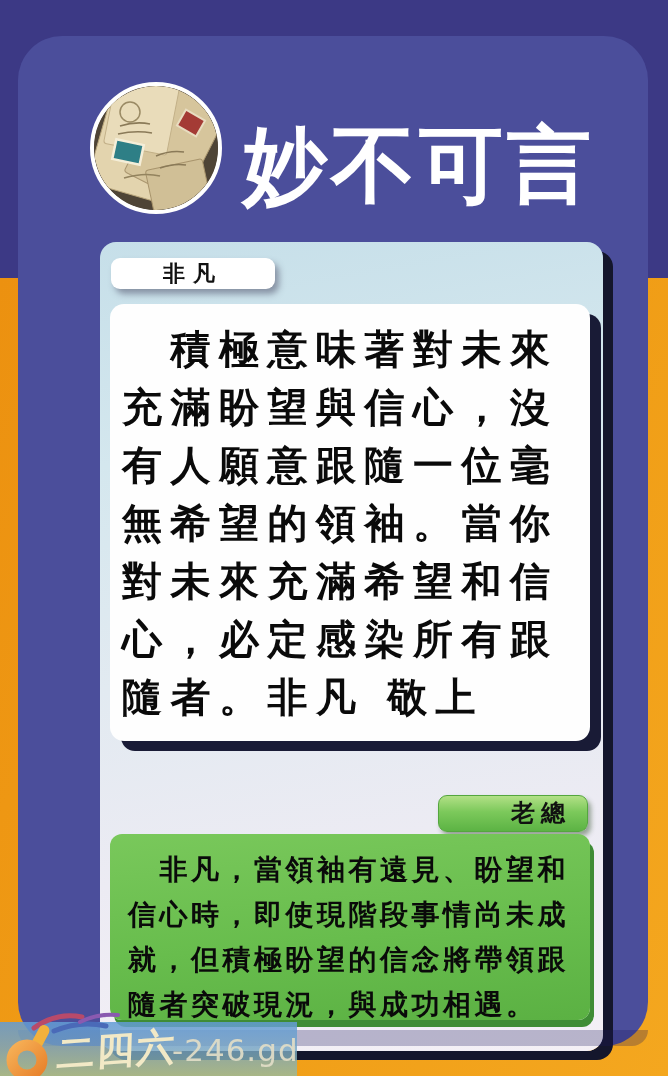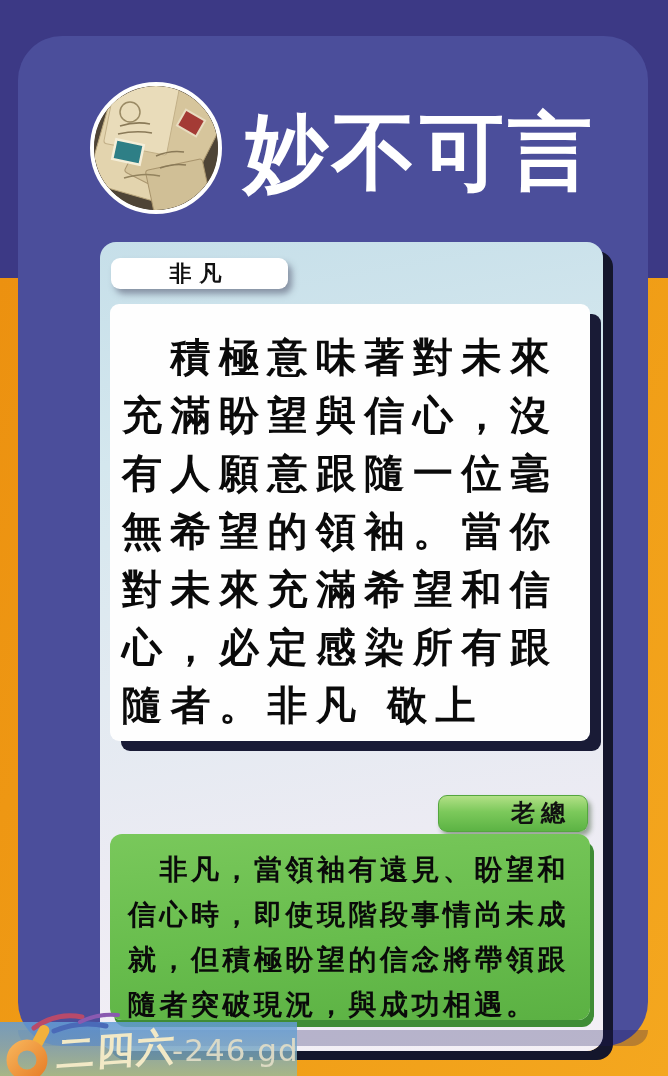--- a/index.html
+++ b/index.html
@@ -13,40 +13,40 @@
     background:linear-gradient(120deg,#ec9110 0%,#f09d16 55%,#f4a71f 100%);}
   
   .panel{position:absolute;left:18px;top:36px;width:630px;height:1010px;
     background:#4b4e9b;border-radius:44px;}
   .panel::after{content:"";position:absolute;left:0;right:0;bottom:0;height:16px;
     background:rgba(28,24,92,0.28);border-radius:0 0 44px 44px;}
   
   .avatar{position:absolute;left:72px;top:46px;width:124px;height:124px;border-radius:50%;
     border:4px solid #ffffff;overflow:hidden;background:#4e4436;}
   .avatar svg{display:block;width:124px;height:124px;}
-  .title{position:absolute;left:208px;top:62px;width:380px;height:100px;margin:4px;
+  .title{position:absolute;left:208px;top:62px;width:380px;height:100px;margin:17px;
     color:#ffffff;font-size:84px;line-height:100px;font-weight:bold;letter-spacing:4px;
-    text-align:center;white-space:nowrap;}
+    text-align:left;white-space:nowrap;}
   
   .card{position:absolute;left:82px;top:206px;width:503px;height:809px;border-radius:16px;
     background:linear-gradient(170deg,#c6dfe9 0%,#d4e7ee 25%,#e2eaf1 50%,#ecebf3 72%,#f4f0f6 100%);
     box-shadow:10px 9px 0 #14162c;}
   .tag{position:absolute;border-radius:9px;font-weight:bold;color:#111;}
-  .tag-left{left:11px;top:16px;width:177px;height:31px;background:#ffffff;
+  .tag-left{left:11px;top:16px;width:164px;height:31px;background:#ffffff;
     box-shadow:4px 5px 6px rgba(70,70,95,0.5);
     font-size:22px;line-height:31px;text-align:center;letter-spacing:8px;}
   .tag-right{left:338px;top:546px;width:150px;height:37px;
     background:linear-gradient(180deg,#b2e086 0%,#7cc95b 45%,#5cb344 100%);
     border:1px solid #54a63e;box-sizing:border-box;
     box-shadow:3px 4px 5px rgba(40,70,30,0.45);
     font-size:24px;line-height:34px;text-align:right;padding-right:16px;letter-spacing:6px;margin-top:7px;}
   .bubble{position:absolute;box-sizing:border-box;color:#0a0a0a;}
   .bubble p{margin:0;white-space:pre-line;font-weight:600;}
   .bubble-white{left:10px;top:62px;width:480px;height:437px;background:#fefefe;
-    border-radius:9px;box-shadow:11px 10px 0 #191b36;padding:24px 12px;}
+    border-radius:14px;box-shadow:11px 10px 0 #191b36;padding:16px 12px;}
   .bubble-white p{font-size:40px;line-height:58px;letter-spacing:8.5px;}
   .bubble-green{left:10px;top:592px;width:480px;height:186px;
     background:linear-gradient(175deg,#79c85b 0%,#68bd4d 55%,#5bb143 100%);
     border-radius:12px;box-shadow:4px 7px 0 #3f8c35;padding:13px 18px;}
   .bubble-green p{font-size:28px;line-height:45px;letter-spacing:3.5px;}
   
   .wm-band{position:absolute;left:0;top:1022px;width:297px;height:54px;
     background:linear-gradient(180deg,rgba(98,156,214,0.85) 0%,rgba(116,164,198,0.82) 45%,rgba(150,188,162,0.8) 100%);}
   .wm-logo{position:absolute;left:2px;top:1022px;width:60px;height:60px;}
   .wm-flourish{position:absolute;left:28px;top:1006px;width:110px;height:28px;}

